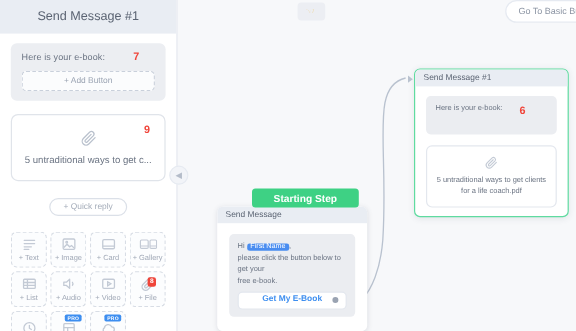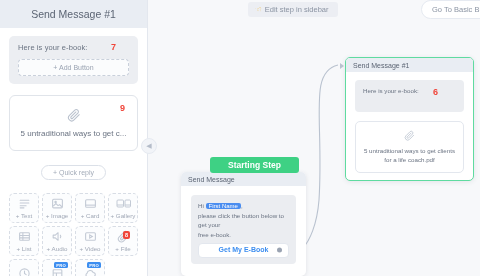--- a/index.html
+++ b/index.html
@@ -377,21 +377,20 @@
     </div>
   </div>
 </div>
 
 <div id="collapse-handle">
   <span>◀</span>
 </div>
 
 <div id="edit-step-pill">
   <span style="color:#f0b429;">☜</span>
-  <span>Edit step in sidebar</span>
 </div>
 
 <div id="goto-basic-builder">
   <span>Go To Basic Build</span>
 </div>
 
 <div id="canvas">
 
   <svg id="connector">
     <path d="M141 243 C 141 265, 167 250, 171 200 C 176 120, 160 72, 190 65" fill="none" stroke="#b9c2cf" stroke-width="1.1"></path>

